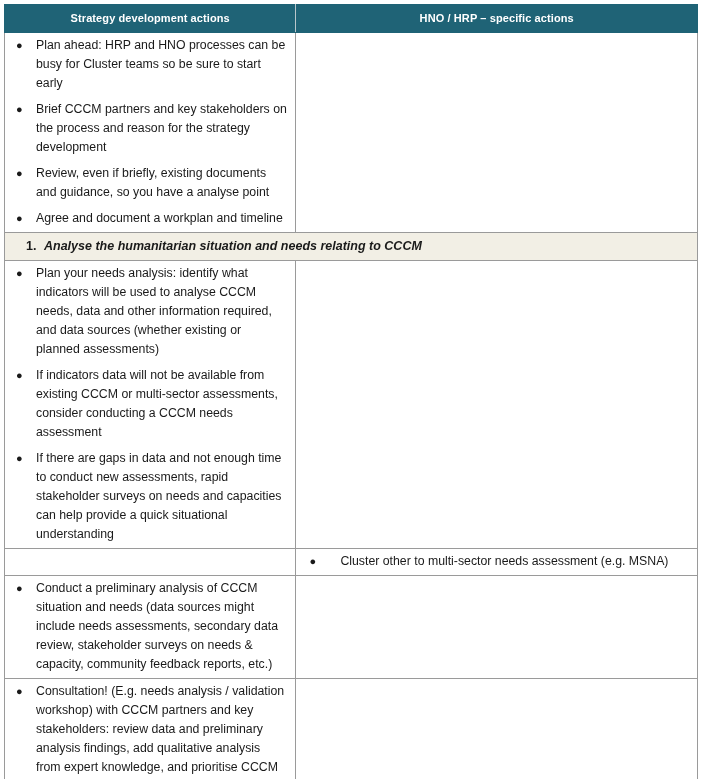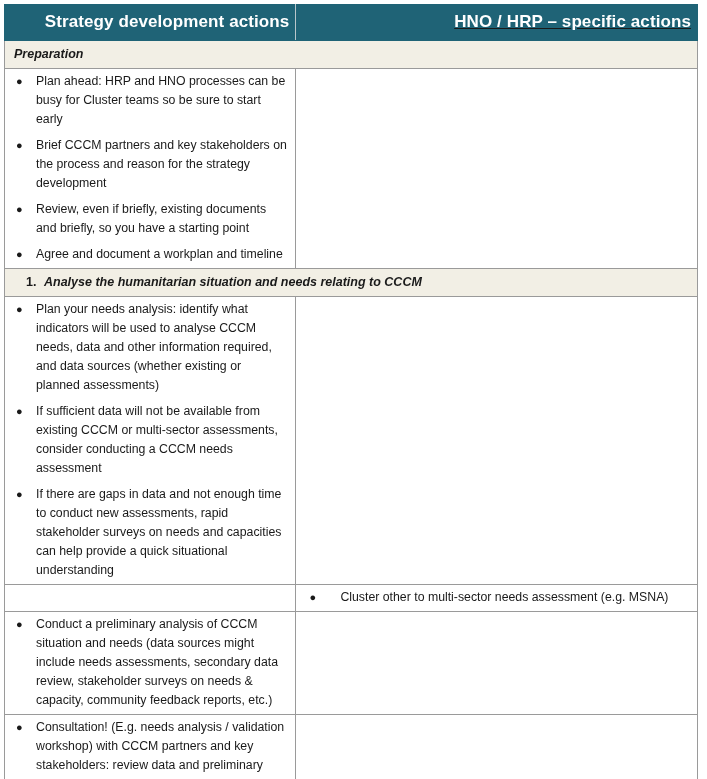--- a/index.html
+++ b/index.html
@@ -38,26 +38,26 @@
   }
 
   
   tr.header-row td {
     background: #1F6376;
     border-color: #1F6376;
     border-left-color: #b9c6cb;
     border-right-color: #b9c6cb;
   }
   tr.header-row td:first-child { border-left-color: #1F6376; }
-  tr.header-row td:last-child  { border-right-color: #1F6376; text-decoration: underline; }
+  tr.header-row td:last-child  { border-right-color: #1F6376; }
   .hdr-text {
     color: #ffffff;
     font-weight: bold;
-    font-size: 17px;
-    text-align: right;
+    font-size: 11px;
+    text-align: center;
     padding: 7px 6px 8px 6px;
     letter-spacing: .1px;
   }
 
   
   tr.band td {
     background: #F2EFE5;
   }
   .band-italic {
     font-style: italic;
@@ -126,39 +126,34 @@
     </colgroup>
     <tbody>
       <tr class="header-row">
         <td>
           <div class="hdr-text">Strategy development actions</div>
         </td>
         <td>
           <div class="hdr-text">HNO / HRP – specific actions</div>
         </td>
       </tr>
-    <tr class="band">
-          <td colspan="2">
-            <div class="band-italic">Preparation</div>
-          </td>
-        </tr>
         <tr>
           <td class="tall">
             <div class="cell col-left">
               <div class="bullet-line">
                 <span class="dot">●</span>
                 <span class="txt">Plan ahead: HRP and HNO processes can be busy for Cluster teams so be sure to start early</span>
               </div>
               <div class="bullet-line">
                 <span class="dot">●</span>
                 <span class="txt">Brief CCCM partners and key stakeholders on the process and reason for the strategy development</span>
               </div>
               <div class="bullet-line">
                 <span class="dot">●</span>
-                <span class="txt">Review, even if briefly, existing documents and briefly, so you have a starting point</span>
+                <span class="txt">Review, even if briefly, existing documents and guidance, so you have a analyse point</span>
               </div>
               <div class="bullet-line">
                 <span class="dot">●</span>
                 <span class="txt">Agree and document a workplan and timeline</span>
               </div>
             </div>
           </td>
           <td class="tall">
             <div class="cell col-right empty-cell"></div>
           </td>
@@ -173,21 +168,21 @@
         </tr>
         <tr>
           <td class="tall">
             <div class="cell col-left">
               <div class="bullet-line">
                 <span class="dot">●</span>
                 <span class="txt">Plan your needs analysis: identify what indicators will be used to analyse CCCM needs, data and other information required, and data sources (whether existing or planned assessments)</span>
               </div>
               <div class="bullet-line">
                 <span class="dot">●</span>
-                <span class="txt">If sufficient data will not be available from existing CCCM or multi-sector assessments, consider conducting a CCCM needs assessment</span>
+                <span class="txt">If indicators data will not be available from existing CCCM or multi-sector assessments, consider conducting a CCCM needs assessment</span>
               </div>
               <div class="bullet-line">
                 <span class="dot">●</span>
                 <span class="txt">If there are gaps in data and not enough time to conduct new assessments, rapid stakeholder surveys on needs and capacities can help provide a quick situational understanding</span>
               </div>
             </div>
           </td>
           <td class="tall">
             <div class="cell col-right empty-cell"></div>
           </td>

